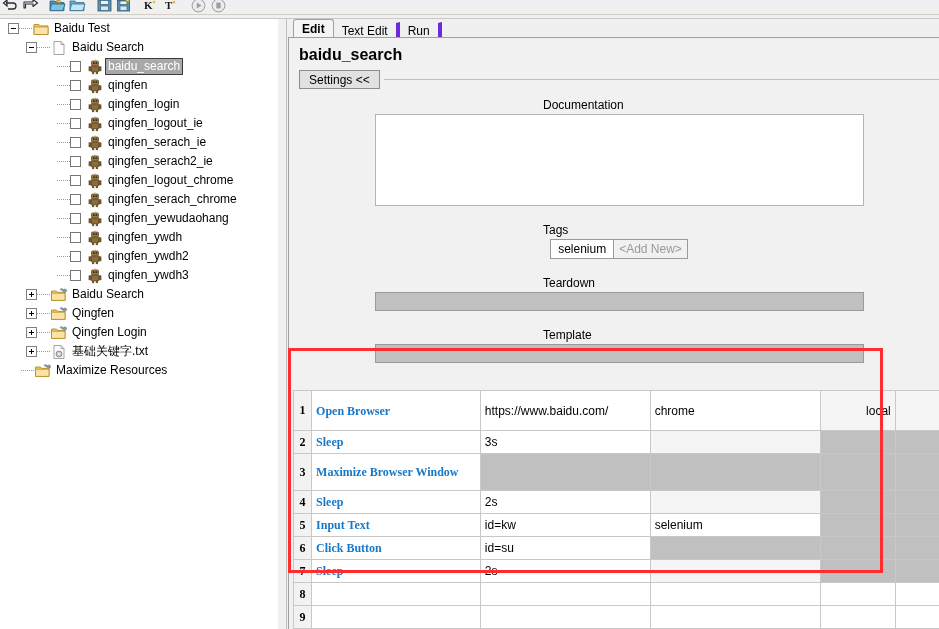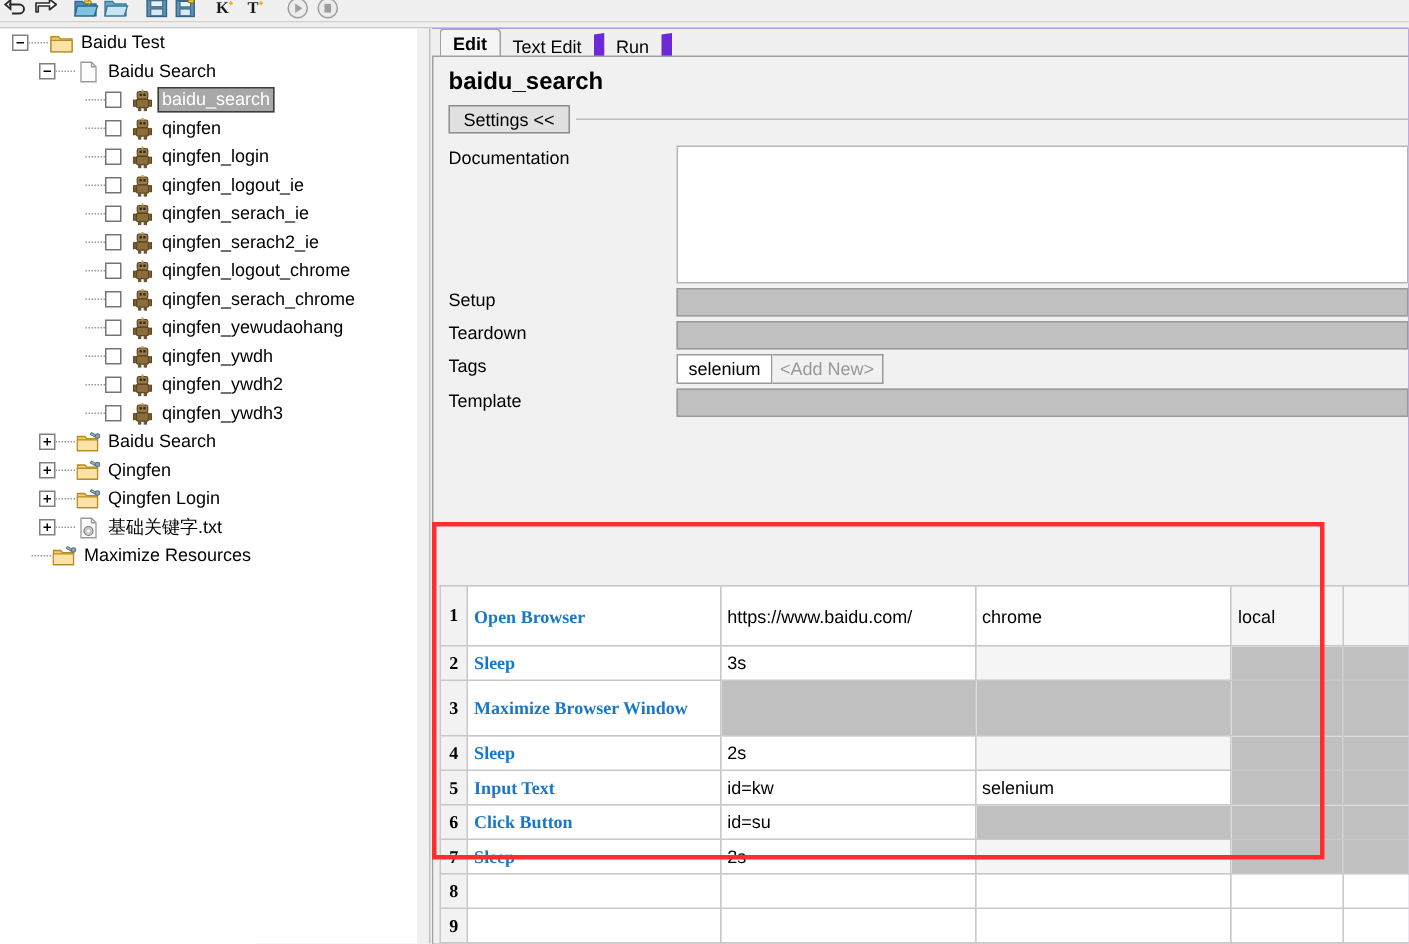--- a/index.html
+++ b/index.html
@@ -33,62 +33,62 @@
   .cbox{width:11px;height:11px;border:1px solid #767676;background:#fff;flex:0 0 auto;box-sizing:border-box;}
   .ticon{width:16px;height:16px;flex:0 0 auto;margin:0 2px 0 1px;position:relative;}
   .tlabel{padding:0 3px;color:#000;font-size:12px;}
   .tlabel.sel{background:#a8a8a8;color:#fff;border:1px solid #3c3c3c;padding:0 2px;line-height:15px;height:15px;display:inline-block;}
 
   
   .splitter{position:absolute;left:278px;top:19px;width:10px;height:610px;background:#f0f0f0;}
   .splitter:after{content:"";position:absolute;left:8px;top:0;width:1px;height:610px;background:#c0c0c0;}
 
   
-  .rightpanel{position:absolute;left:288px;top:19px;width:651px;height:610px;background:#6d28d9;overflow:hidden;}
+  .rightpanel{position:absolute;left:288px;top:19px;width:651px;height:610px;background:#f9a8d4;overflow:hidden;}
 
   
   .tabbar{position:relative;height:19px;background:#f0f0f0;padding-left:5px;display:flex;align-items:flex-end;}
   .tab{height:17px;line-height:17px;padding:0 8px;font-size:12px;background:#f0f0f0;border:1px solid transparent;
        border-bottom:none;box-sizing:border-box;position:relative;top:1px;color:#000;}
   .tab.active{font-weight:bold;background:#f5f5f5;border:1px solid #a0a0a0;border-bottom:1px solid #f5f5f5;
               border-top-left-radius:3px;border-top-right-radius:3px;top:0;height:19px;line-height:18px;}
-  .tab.plain{border-left:none;border-right:7px solid #6d28d9;margin-top:20px;}
+  .tab.plain{border-left:none;border-right:4px solid #6d28d9;margin-top:20px;}
   .tabstrip-line{position:absolute;left:0;top:18px;width:651px;height:1px;background:#a0a0a0;}
 
   
   .editbody{position:absolute;left:0;top:19px;width:651px;height:591px;background:#f1f1f1;
             border-left:1px solid #a0a0a0;box-sizing:border-box;}
   .title{font-size:16px;font-weight:bold;padding:8px 0 4px 10px;color:#000;letter-spacing:0px;}
   .settingsrow{display:flex;align-items:center;padding-left:10px;height:22px;}
   .settings-btn{height:19px;line-height:18px;padding:0 9px;font-size:12px;background:#e1e1e1;
                 border:1px solid #8d8d8d;box-sizing:border-box;color:#000;}
   .settings-line{flex:1;height:1px;background:#bfbfbf;margin-left:4px;margin-right:0;}
 
   .formgrid{padding-left:10px;margin-top:7px;}
-  .frow{display:flex;align-items:flex-start;margin-bottom:3px;}
+  .frow{display:flex;align-items:center;margin-bottom:16px;flex-direction:column;}
   .flabel{width:152px;flex:0 0 auto;font-size:12px;line-height:17px;color:#000;}
   .fdoc{height:92px;background:#fff;border:1px solid #b4b4b4;box-sizing:border-box;width:489px;}
   .finput{height:19px;background:#c0c0c0;border:1px solid #9a9a9a;box-sizing:border-box;width:489px;}
   .tagsrow{display:flex;}
   .tagbox{height:20px;line-height:19px;background:#fff;border:1px solid #9a9a9a;box-sizing:border-box;
           padding:0 7px;font-size:12px;}
   .tagnew{height:20px;line-height:19px;background:#f1f1f1;border:1px solid #9a9a9a;box-sizing:border-box;
           padding:0 5px;font-size:12px;color:#999;border-left:none;}
 
   
   .tablewrap{position:absolute;left:0;top:352px;width:651px;height:277px;background:#f1f1f1;}
   .stable{border-collapse:collapse;table-layout:fixed;width:651px;margin-left:4px;}
   .stable td{border:1px solid #c8c8c8;font-size:12px;padding:0 4px;height:23px;box-sizing:border-box;
              vertical-align:middle;overflow:hidden;white-space:nowrap;}
   .c-num{width:18px;background:#f2f2f2;text-align:center;font-weight:bold;font-size:11px;padding:0;
          font-family:"Liberation Serif","DejaVu Serif",serif;}
   .c-kw{width:168px;color:#1878c8;font-weight:bold;white-space:normal;line-height:14px;font-family:Liberation Serif, serif;}
   .c-a{width:169px;}
   .c-b{width:170px;}
-  .c-c{width:74px;}
+  .c-c{width:74px;text-align:right;}
   .c-d{width:48px;}
   .cell-w{background:#ffffff;}
   .cell-l{background:#f5f5f5;}
   .cell-g{background:#c0c0c0;}
   .cell-sel{background:#0a7bd6;}
   .r1 td{height:40px;}
   .r3 td{height:37px;}
 
   .redbox{position:absolute;left:288px;top:348px;width:595px;height:225px;
           border:3px solid #ff2d2d;box-sizing:border-box;pointer-events:none;}
@@ -509,33 +509,29 @@
         <div class="settings-btn">Settings &lt;&lt;</div>
         <div class="settings-line"></div>
       </div>
 
       <div class="formgrid">
         <div class="frow">
           <div class="flabel">Documentation</div>
           <div class="fdoc"></div>
         </div>
         <div class="frow">
-          <div class="flabel">Setup</div>
-          <div class="finput"></div>
-        </div>
-        <div class="frow">
-          <div class="flabel">Teardown</div>
-          <div class="finput"></div>
-        </div>
-        <div class="frow">
           <div class="flabel">Tags</div>
           <div class="tagsrow">
             <div class="tagbox">selenium</div>
             <div class="tagnew">&lt;Add New&gt;</div>
           </div>
+        </div>
+        <div class="frow">
+          <div class="flabel">Teardown</div>
+          <div class="finput"></div>
         </div>
         <div class="frow">
           <div class="flabel">Template</div>
           <div class="finput"></div>
         </div>
       </div>
 
       <div class="tablewrap">
         <table class="stable">
           <tbody id="steps-body">

